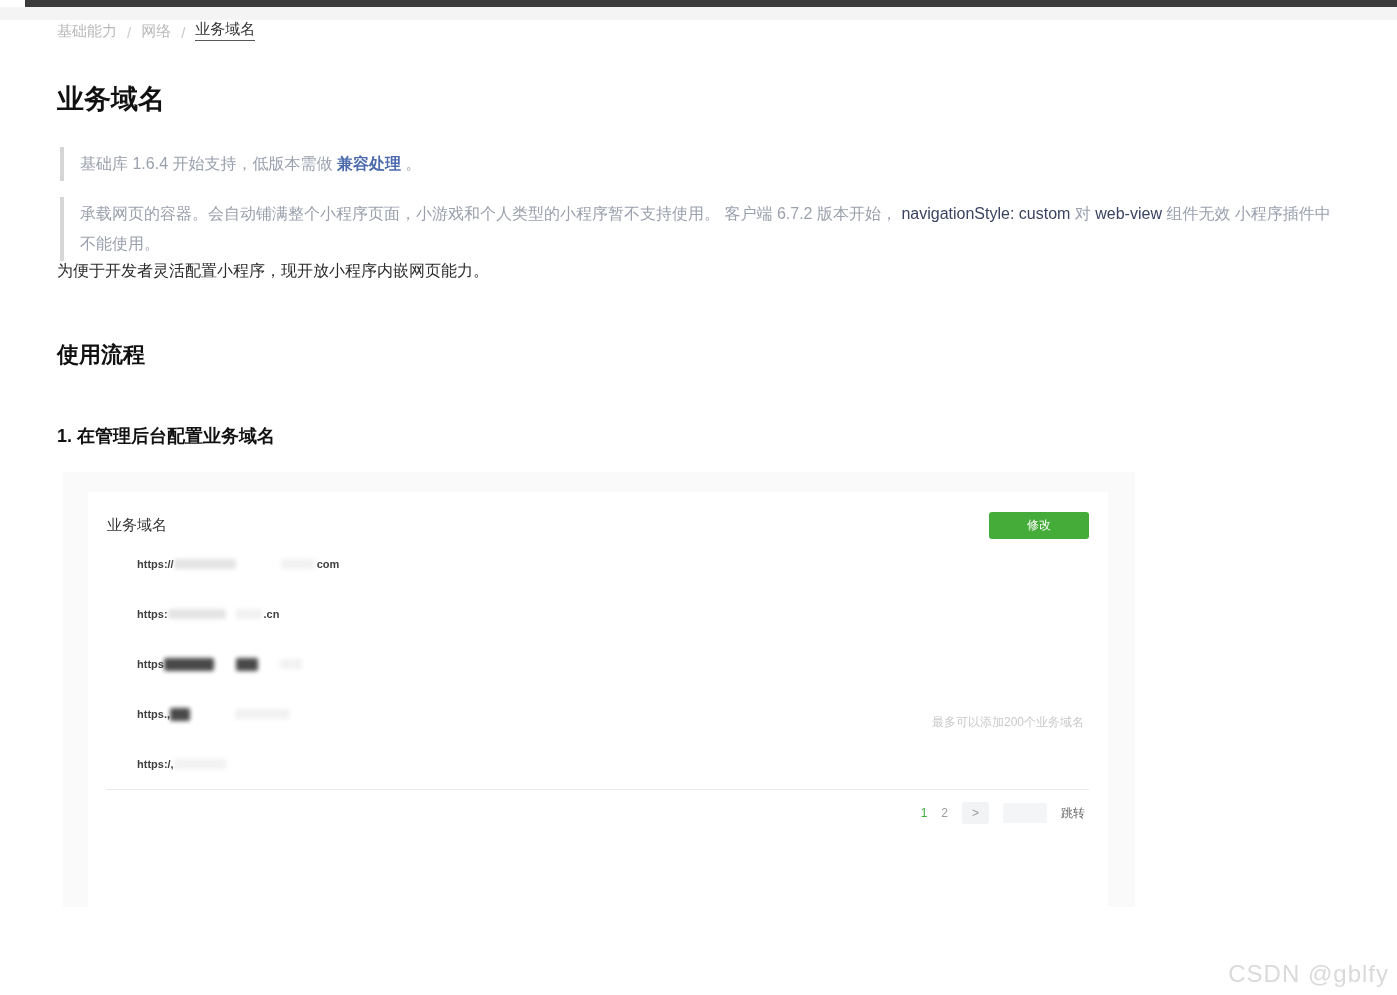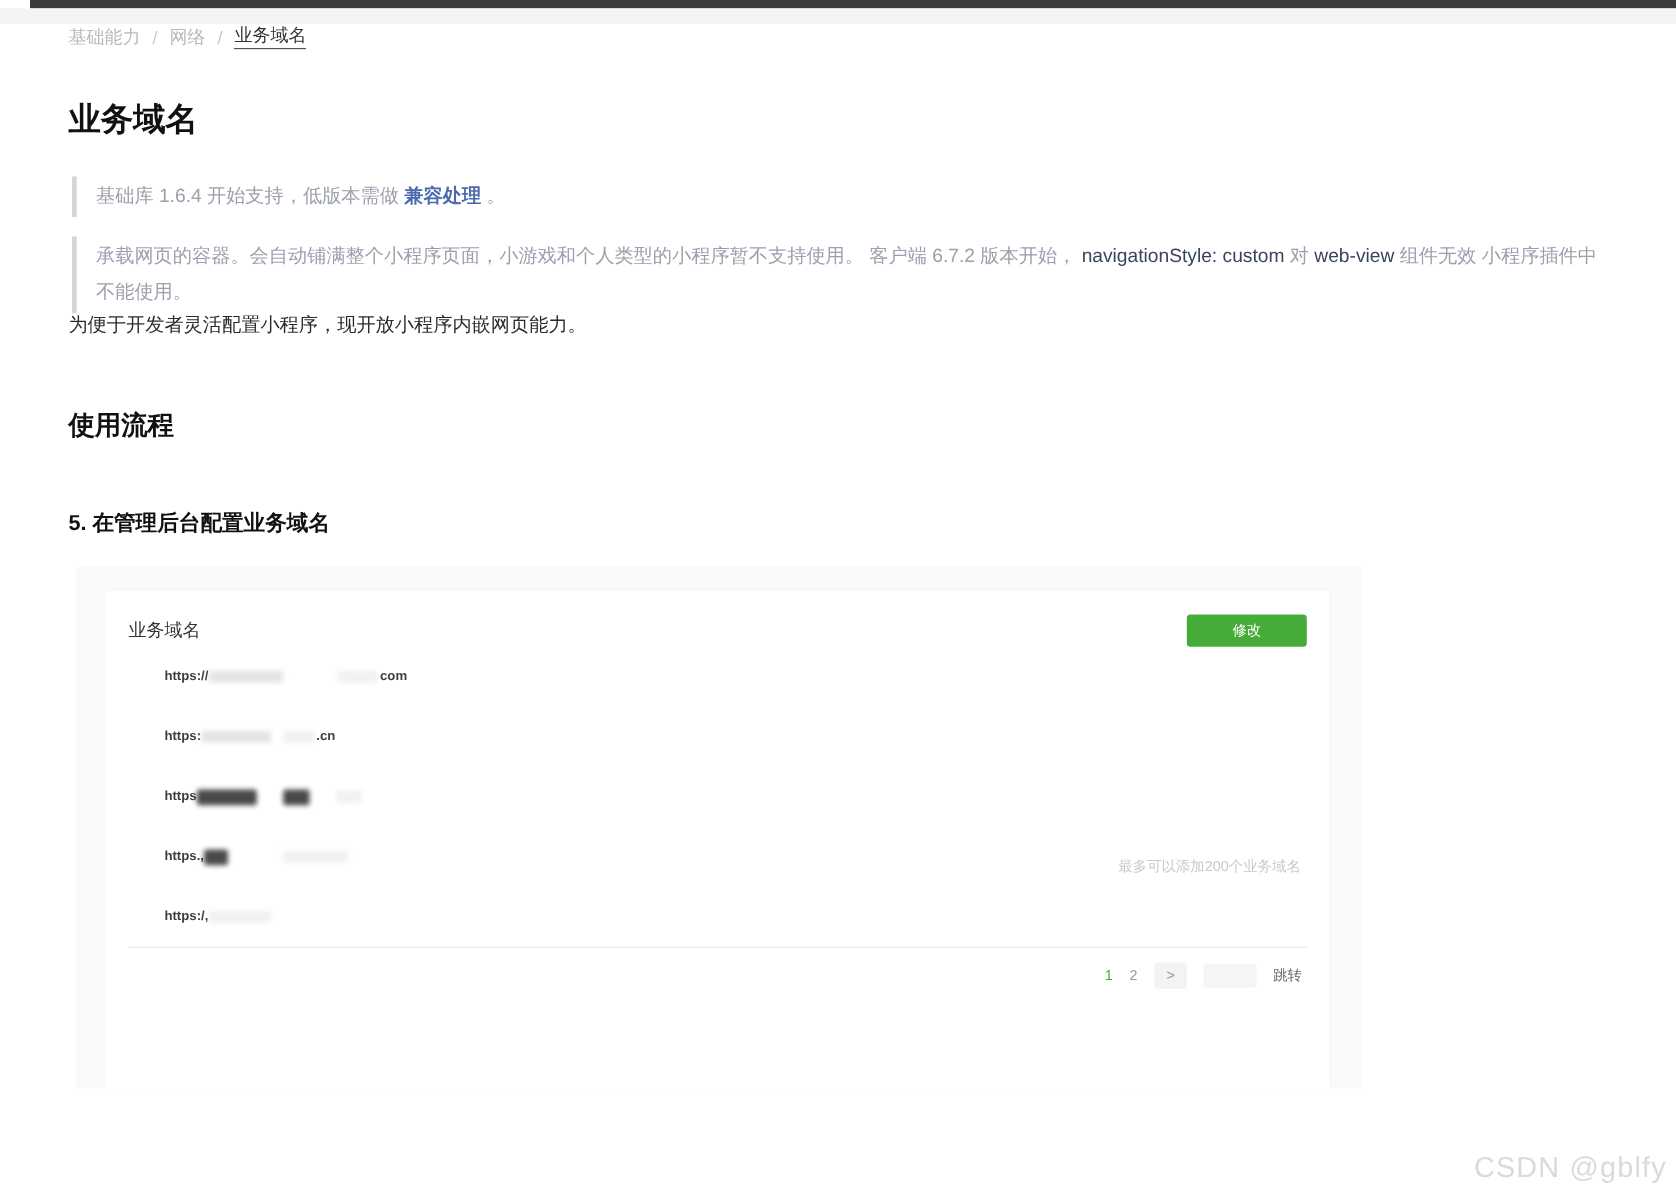--- a/index.html
+++ b/index.html
@@ -95,21 +95,21 @@
   </div>
 
   <div class="quote quote-2">
     <span>承载网页的容器。会自动铺满整个小程序页面，小游戏和个人类型的小程序暂不支持使用。 客户端 6.7.2 版本开始， </span><span class="code-token">navigationStyle: custom</span><span> 对 </span><span class="code-token">web-view</span><span> 组件无效 小程序插件中不能使用。</span>
   </div>
 
   <p class="intro">为便于开发者灵活配置小程序，现开放小程序内嵌网页能力。</p>
 
   <h2 class="section-title">使用流程</h2>
 
-  <h3 class="step-title">5. 在管理后台配置业务域名</h3>
+  <h3 class="step-title">1. 在管理后台配置业务域名</h3>
 
 
   <div class="shot">
     <div class="card">
 
       <div class="card-head">
         <span class="card-title">业务域名</span>
         <button class="edit-btn">修改</button>
       </div>
 

